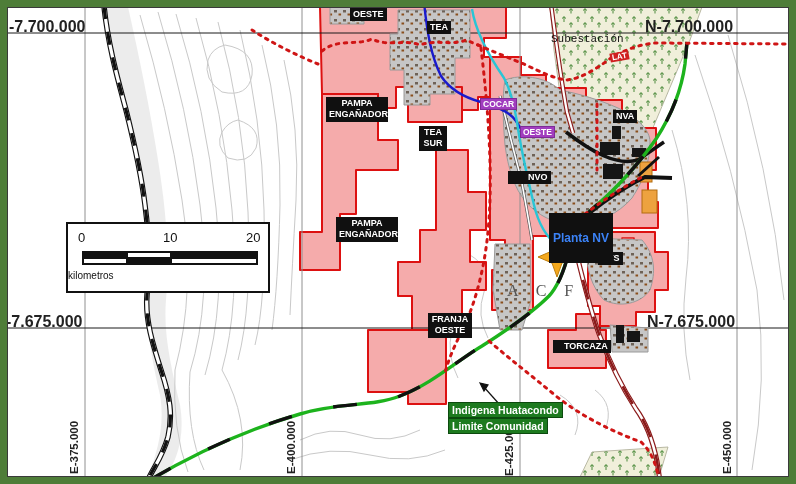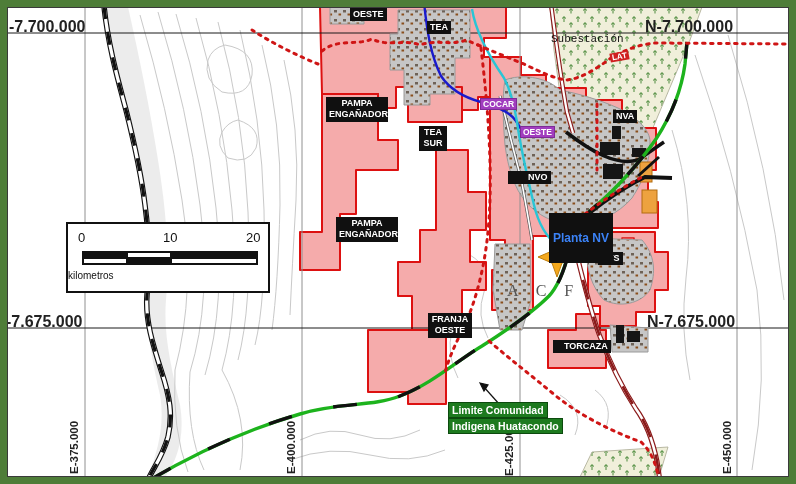--- a/index.html
+++ b/index.html
@@ -222,22 +222,22 @@
   <div class="lbl box-black" style="left:598px;top:252px;">NVS</div>
   <div class="lbl box-black" style="left:553px;top:340px;padding-left:11px;">TORCAZA</div>
 
   <div class="lbl bella" style="left:592px;top:-5px;">BELLAVISTA</div>
   <div class="lbl sub" style="left:551px;top:33px;">Subestación</div>
   <div class="lbl box-red" style="left:610px;top:52px;">LAT</div>
   <div class="lbl planta" style="left:549px;top:213px;">Planta NV</div>
   <div class="lbl acf" style="left:507px;top:282px;">A C F</div>
 
   <div class="lbl greenbox" style="left:448px;top:402px;">
+    <div>Indigena Huatacondo</div>
     <div>Limite Comunidad</div>
-    <div>Indigena Huatacondo</div>
   </div>
 
   <div class="scalebar">
     <span class="sb-tick" style="left:10px;">0</span>
     <span class="sb-tick" style="left:95px;">10</span>
     <span class="sb-tick" style="left:178px;">20</span>
     <div class="sb-bar">
       <div class="sb-b"></div>
         <div class="sb-w"></div>
         <div class="sb-b"></div>

